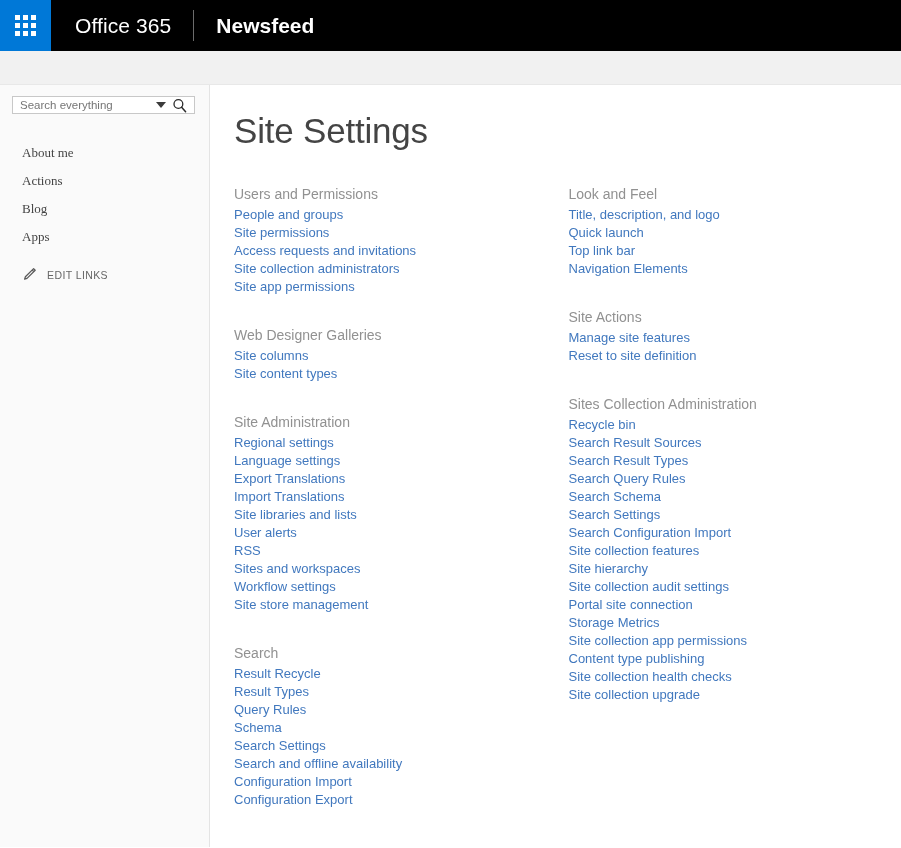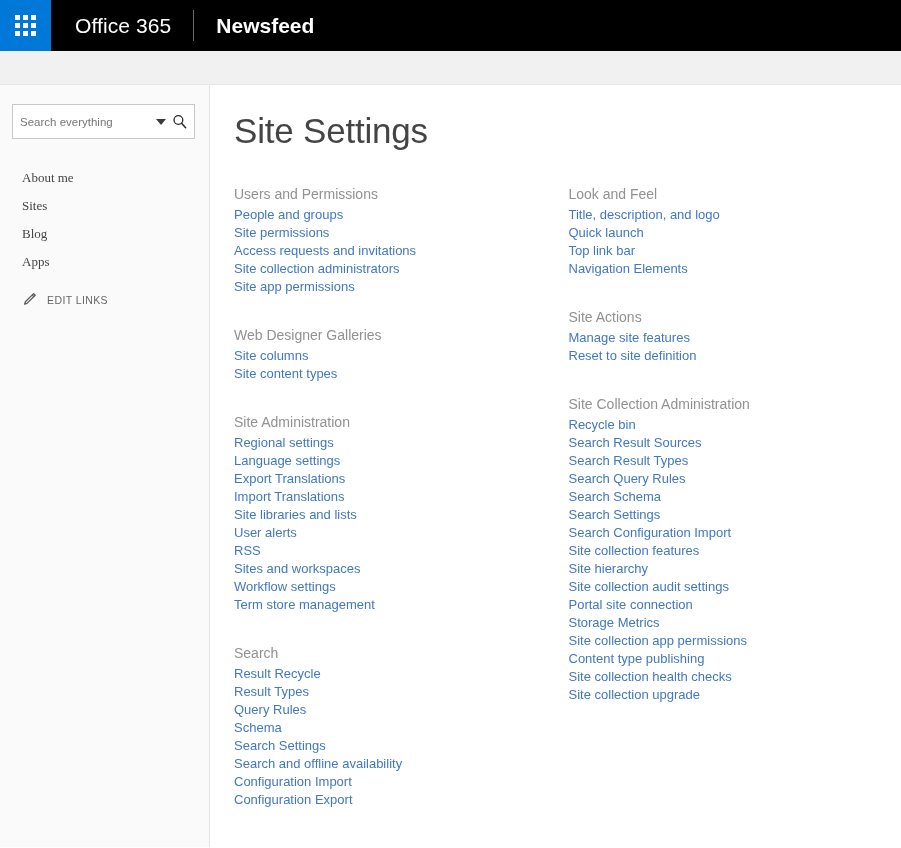--- a/index.html
+++ b/index.html
@@ -91,22 +91,22 @@
 
   
   .sidebar {
     width: 210px;
     min-width: 210px;
     background: #fafafa;
     border-right: 1px solid #e4e4e4;
     padding: 11px 0 0 0;
   }
   .search-wrap {
-    margin: 8px 14px 0 12px;
-    height: 35px;
+    margin: 0 14px 0 12px;
+    height: 18px;
     border: 1px solid #c8c8c8;
     background: #ffffff;
     display: flex;
     align-items: center;
     padding: 0 4px 0 7px;
   }
   .search-input {
     flex: 1;
     border: none;
     outline: none;
@@ -250,21 +250,21 @@
           <line x1="9.6" y1="9.3" x2="13.6" y2="13.8" stroke="#2a2a2a" stroke-width="1.5" stroke-linecap="round"></line>
         </svg>
       </div>
     </div>
 
     <ul class="nav-list">
       <li>
         <a class="nav-link" href="#">About me</a>
       </li>
       <li>
-        <a class="nav-link" href="#">Sites</a>
+        <a class="nav-link" href="#">Actions</a>
       </li>
       <li>
         <a class="nav-link" href="#">Blog</a>
       </li>
       <li>
         <a class="nav-link" href="#">Apps</a>
       </li>
     </ul>
 
     <div class="edit-links">
@@ -311,21 +311,21 @@
           <ul class="link-list">
             <li><a class="settings-link" href="#">Regional settings</a></li>
             <li><a class="settings-link" href="#">Language settings</a></li>
             <li><a class="settings-link" href="#">Export Translations</a></li>
             <li><a class="settings-link" href="#">Import Translations</a></li>
             <li><a class="settings-link" href="#">Site libraries and lists</a></li>
             <li><a class="settings-link" href="#">User alerts</a></li>
             <li><a class="settings-link" href="#">RSS</a></li>
             <li><a class="settings-link" href="#">Sites and workspaces</a></li>
             <li><a class="settings-link" href="#">Workflow settings</a></li>
-            <li><a class="settings-link" href="#">Term store management</a></li>
+            <li><a class="settings-link" href="#">Site store management</a></li>
           </ul>
         </div>
 
         <div class="section">
           <h2 class="section-title">Search</h2>
           <ul class="link-list">
             <li><a class="settings-link" href="#">Result Recycle</a></li>
             <li><a class="settings-link" href="#">Result Types</a></li>
             <li><a class="settings-link" href="#">Query Rules</a></li>
             <li><a class="settings-link" href="#">Schema</a></li>
@@ -352,21 +352,21 @@
 
         <div class="section">
           <h2 class="section-title">Site Actions</h2>
           <ul class="link-list">
             <li><a class="settings-link" href="#">Manage site features</a></li>
             <li><a class="settings-link" href="#">Reset to site definition</a></li>
           </ul>
         </div>
 
         <div class="section">
-          <h2 class="section-title">Site Collection Administration</h2>
+          <h2 class="section-title">Sites Collection Administration</h2>
           <ul class="link-list">
             <li><a class="settings-link" href="#">Recycle bin</a></li>
             <li><a class="settings-link" href="#">Search Result Sources</a></li>
             <li><a class="settings-link" href="#">Search Result Types</a></li>
             <li><a class="settings-link" href="#">Search Query Rules</a></li>
             <li><a class="settings-link" href="#">Search Schema</a></li>
             <li><a class="settings-link" href="#">Search Settings</a></li>
             <li><a class="settings-link" href="#">Search Configuration Import</a></li>
             <li><a class="settings-link" href="#">Site collection features</a></li>
             <li><a class="settings-link" href="#">Site hierarchy</a></li>

